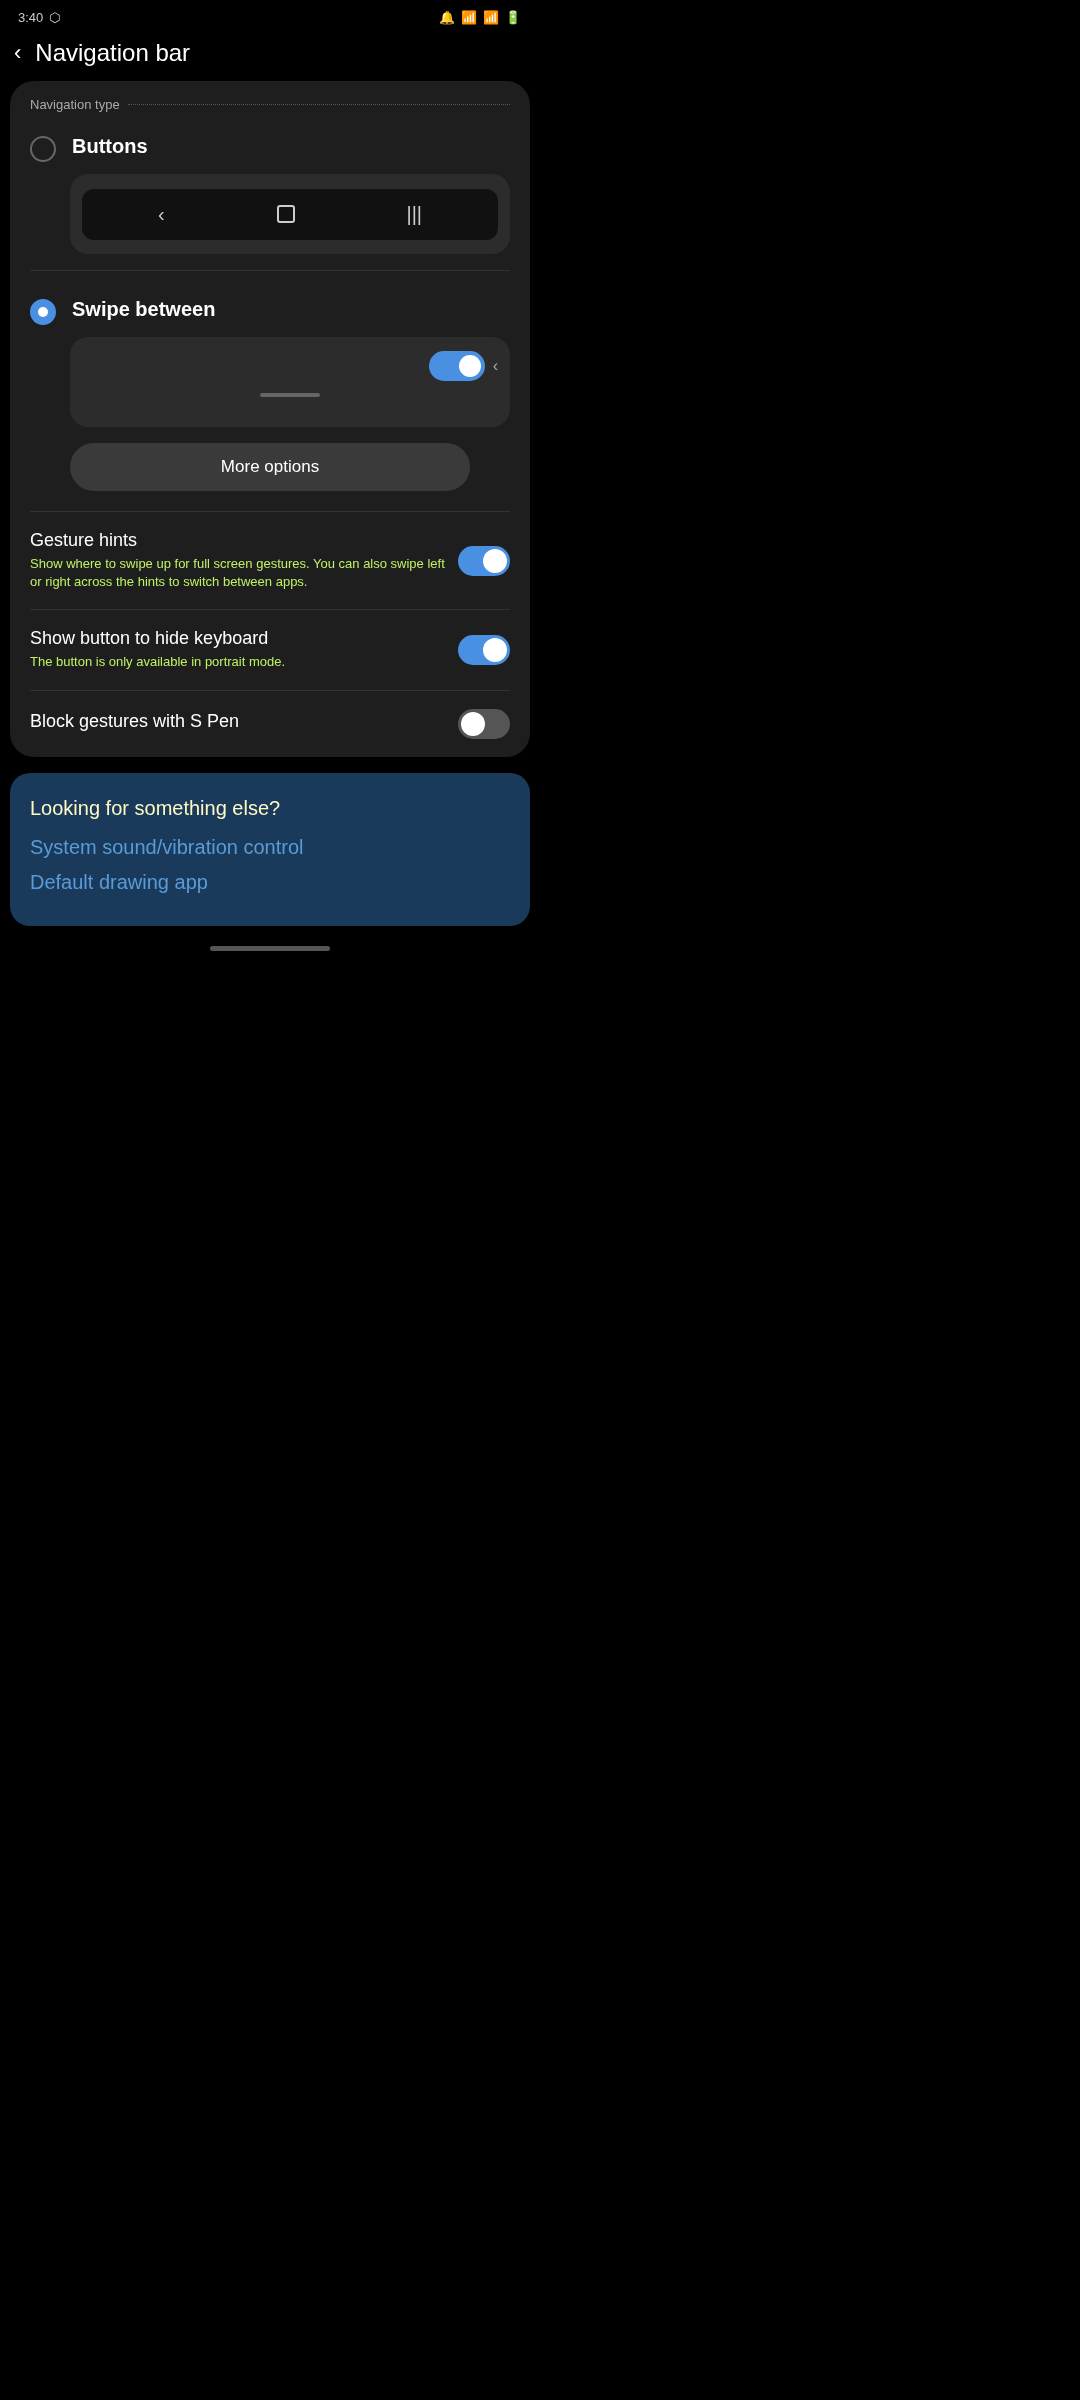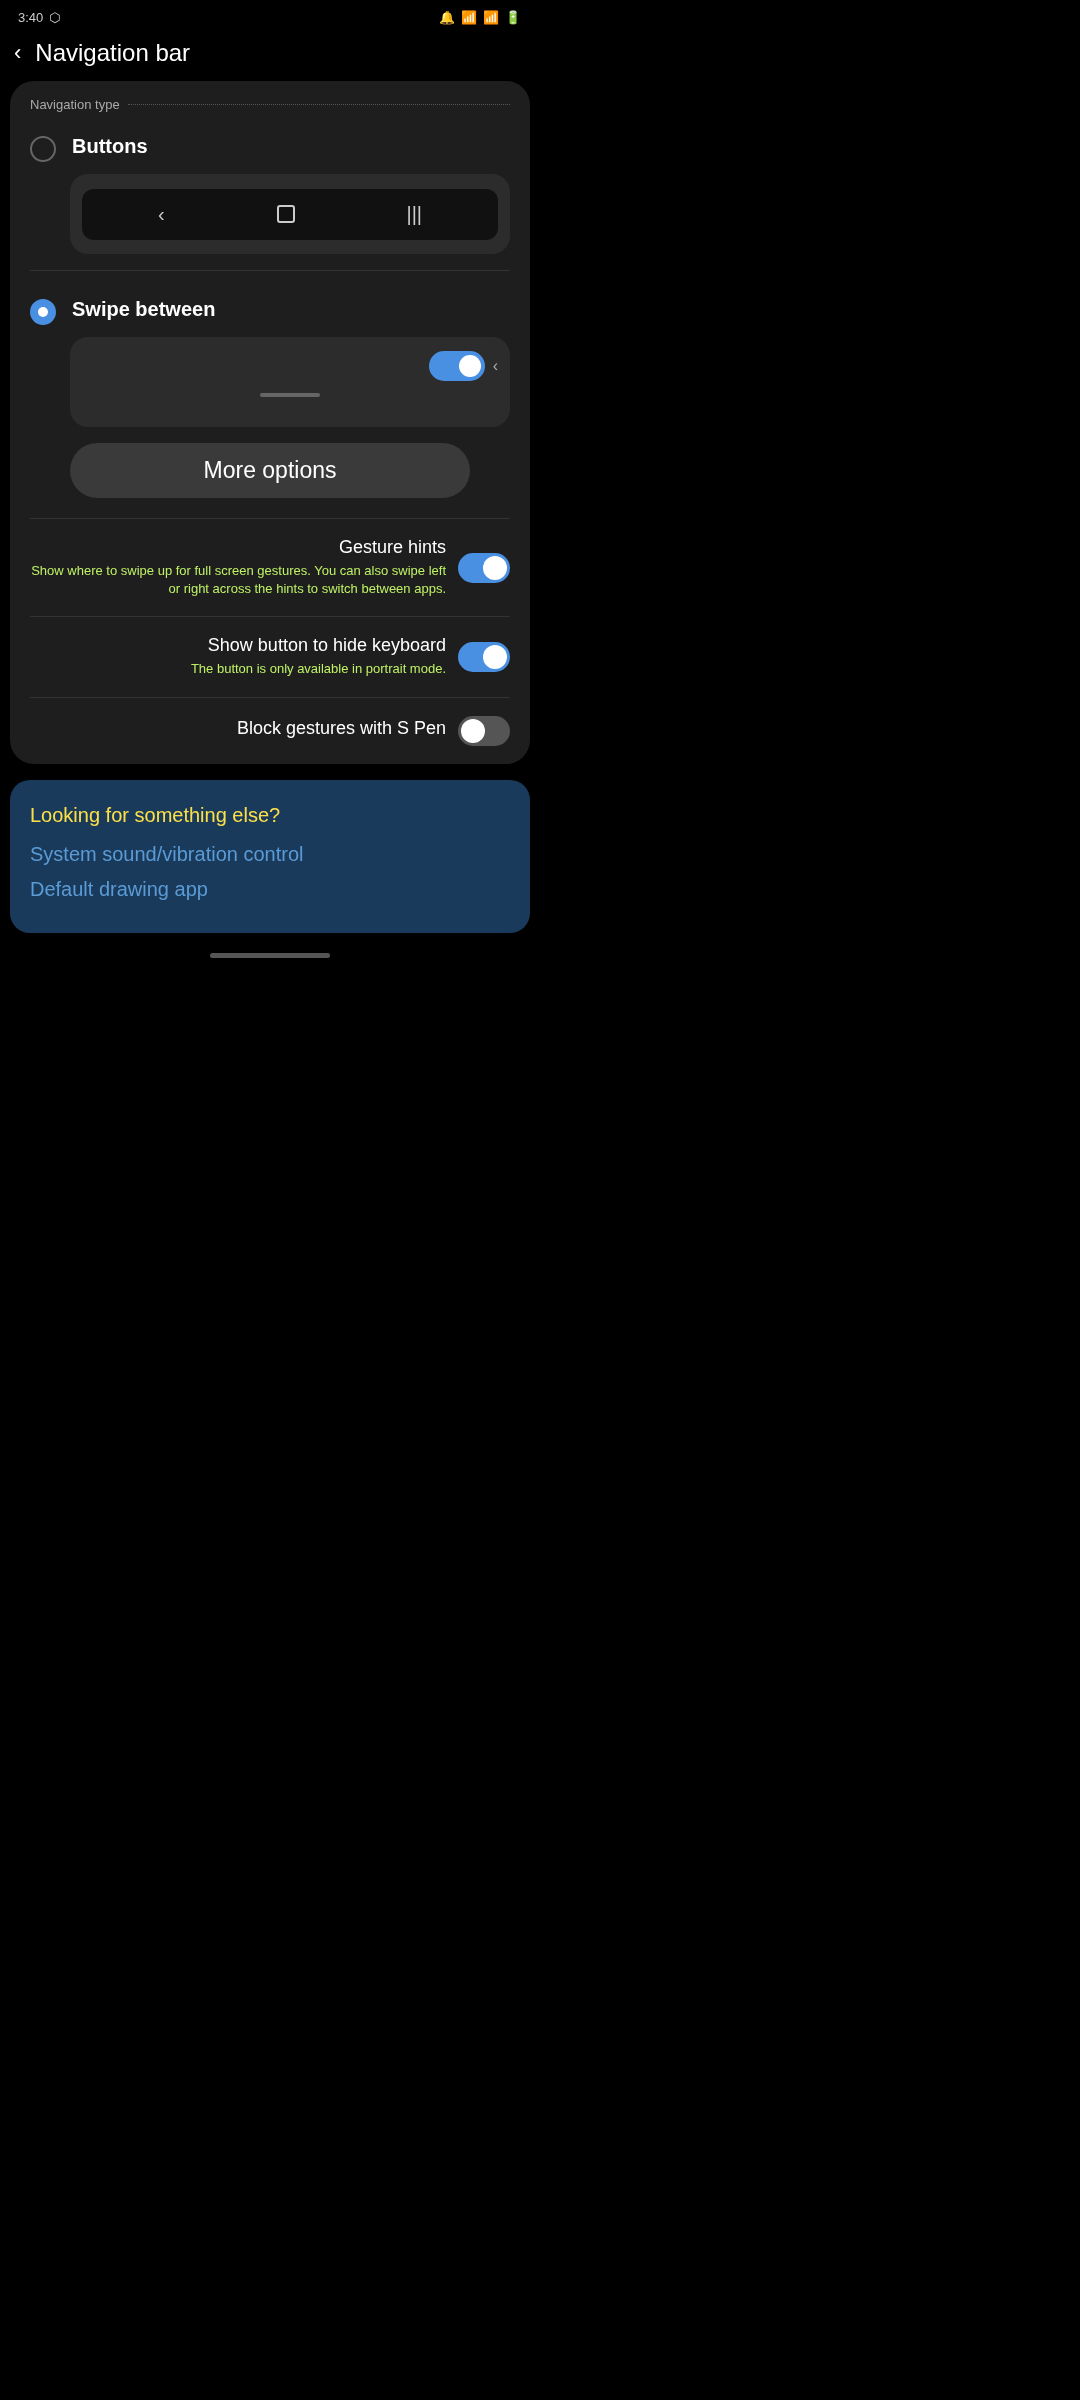--- a/index.html
+++ b/index.html
@@ -205,32 +205,31 @@
       display: flex;
       justify-content: center;
       margin: 16px 60px 20px 60px;
     }
 
     .more-options-btn button {
       background: #3a3a3a;
       border: none;
       border-radius: 30px;
       color: #fff;
-      font-size: 23px;
+      font-size: 17px;
       padding: 14px 60px;
       cursor: pointer;
       width: 100%;
     }
 
     .setting-row {
       display: flex;
       align-items: center;
       padding: 18px 20px;
       gap: 12px;
-      text-align: right;
     }
 
     .setting-text { flex: 1; }
     .setting-title {
       font-size: 18px;
       font-weight: 400;
       color: #fff;
       margin-bottom: 4px;
     }
 
@@ -279,21 +278,21 @@
     .suggestion-card {
       background: #1a3a5c;
       border-radius: 20px;
       margin: 16px 10px;
       padding: 24px 20px 20px 20px;
     }
 
     .suggestion-title {
       font-size: 20px;
       font-weight: 400;
-      color: #fde047;
+      color: #fef9c3;
       margin-bottom: 16px;
     }
 
     .suggestion-link {
       display: block;
       font-size: 20px;
       color: #5b9bd5;
       margin-bottom: 12px;
       cursor: pointer;
     }

